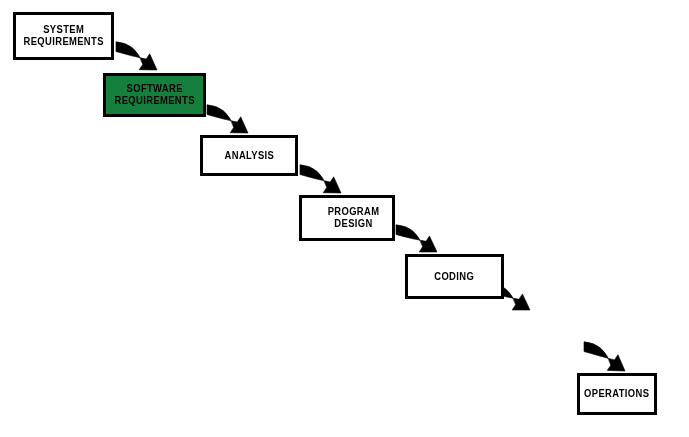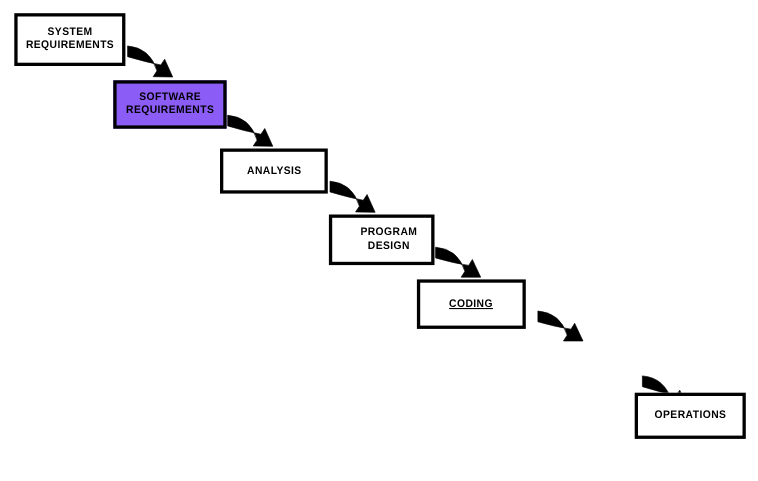--- a/index.html
+++ b/index.html
@@ -60,36 +60,36 @@
       <path d="M 396.00 224.72 Q 416.40 226.30 422.62 246.67 L 419.24 251.99 L 437.00 252.00 L 429.42 235.94 L 426.05 241.26 Q 412.40 239.30 396.00 234.50 Z" fill="#000000" stroke="#000000" stroke-width="0.6" stroke-linejoin="round"></path>
       <path d="M 489.00 282.73 Q 509.40 284.30 515.62 304.67 L 512.24 309.99 L 530.00 310.00 L 522.42 293.94 L 519.05 299.26 Q 505.40 297.30 489.00 292.50 Z" fill="#000000" stroke="#000000" stroke-width="0.6" stroke-linejoin="round"></path>
       <path d="M 584.00 341.73 Q 604.60 343.45 610.81 365.18 L 607.26 370.39 L 625.00 371.00 L 617.97 354.70 L 614.42 359.90 Q 600.60 356.45 584.00 351.50 Z" fill="#000000" stroke="#000000" stroke-width="0.6" stroke-linejoin="round"></path>
     </svg>
 
   <div class="phase-box" style="left: 13px; top: 12px; width: 101px; height: 48px; border-width: 3px; border-color: rgb(0, 0, 0); background: rgb(255, 255, 255);">
     <span class="phase-label">SYSTEM
 REQUIREMENTS</span>
   </div>
 
-  <div class="phase-box" style="left: 103px; top: 73px; width: 103px; height: 44px; border-width: 3px; border-color: rgb(0, 0, 0); background: #8b5cf6;">
+  <div class="phase-box" style="left: 103px; top: 73px; width: 103px; height: 44px; border-width: 3px; border-color: rgb(0, 0, 0); background: #15803d;">
     <span class="phase-label">SOFTWARE
 REQUIREMENTS</span>
   </div>
 
   <div class="phase-box" style="left: 200px; top: 135px; width: 98px; height: 41px; border-width: 3px; border-color: rgb(0, 0, 0); background: rgb(255, 255, 255);">
     <span class="phase-label">ANALYSIS</span>
   </div>
 
   <div class="phase-box" style="left: 299px; top: 195px; width: 96px; height: 46px; border-width: 3px; border-color: rgb(0, 0, 0); background: rgb(255, 255, 255); padding-left: 14px;">
     <span class="phase-label">PROGRAM
 DESIGN</span>
   </div>
 
-  <div class="phase-box" style="left: 379px; top: 254px; width: 99px; height: 45px; border-width: 3px; border-color: rgb(0, 0, 0); background: rgb(255, 255, 255); text-decoration: underline;">
+  <div class="phase-box" style="left: 405px; top: 254px; width: 99px; height: 45px; border-width: 3px; border-color: rgb(0, 0, 0); background: rgb(255, 255, 255);">
     <span class="phase-label">CODING</span>
   </div>
 
 
-  <div class="phase-box" style="left: 577px; top: 357px; width: 101px; height: 42px; border-width: 3px; border-color: rgb(0, 0, 0); background: rgb(255, 255, 255);">
+  <div class="phase-box" style="left: 577px; top: 373px; width: 80px; height: 42px; border-width: 3px; border-color: rgb(0, 0, 0); background: rgb(255, 255, 255);">
     <span class="phase-label">OPERATIONS</span>
   </div>
 
 </div>
 
 </body></html>

